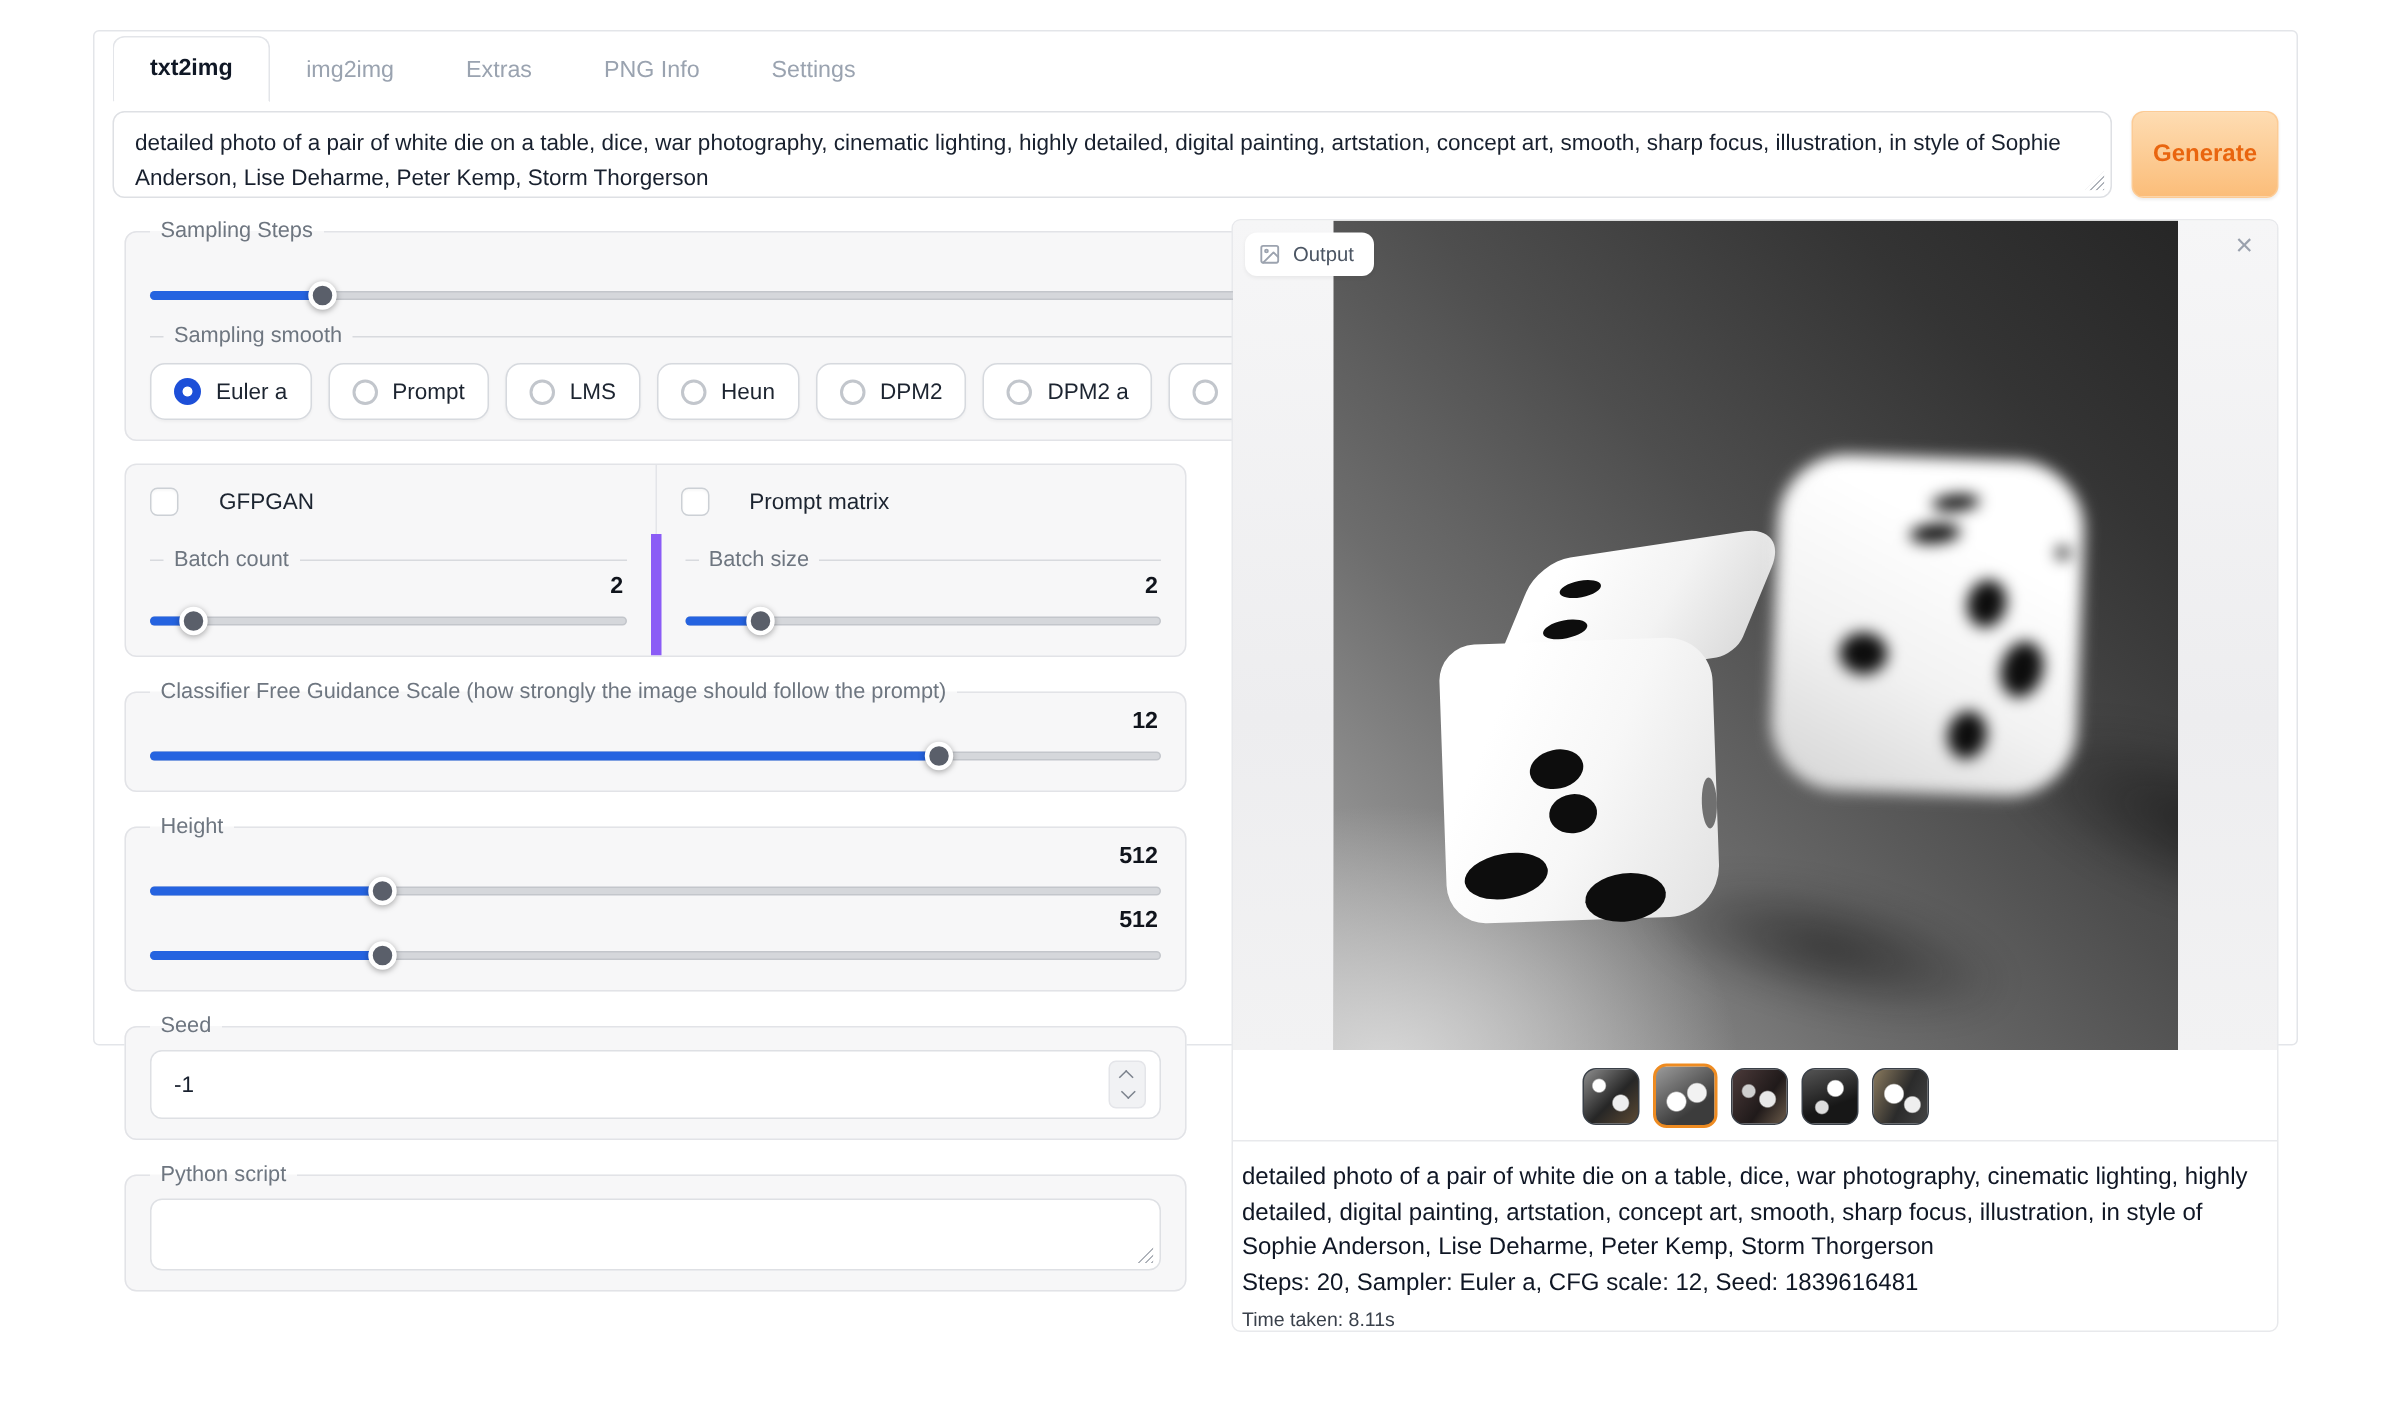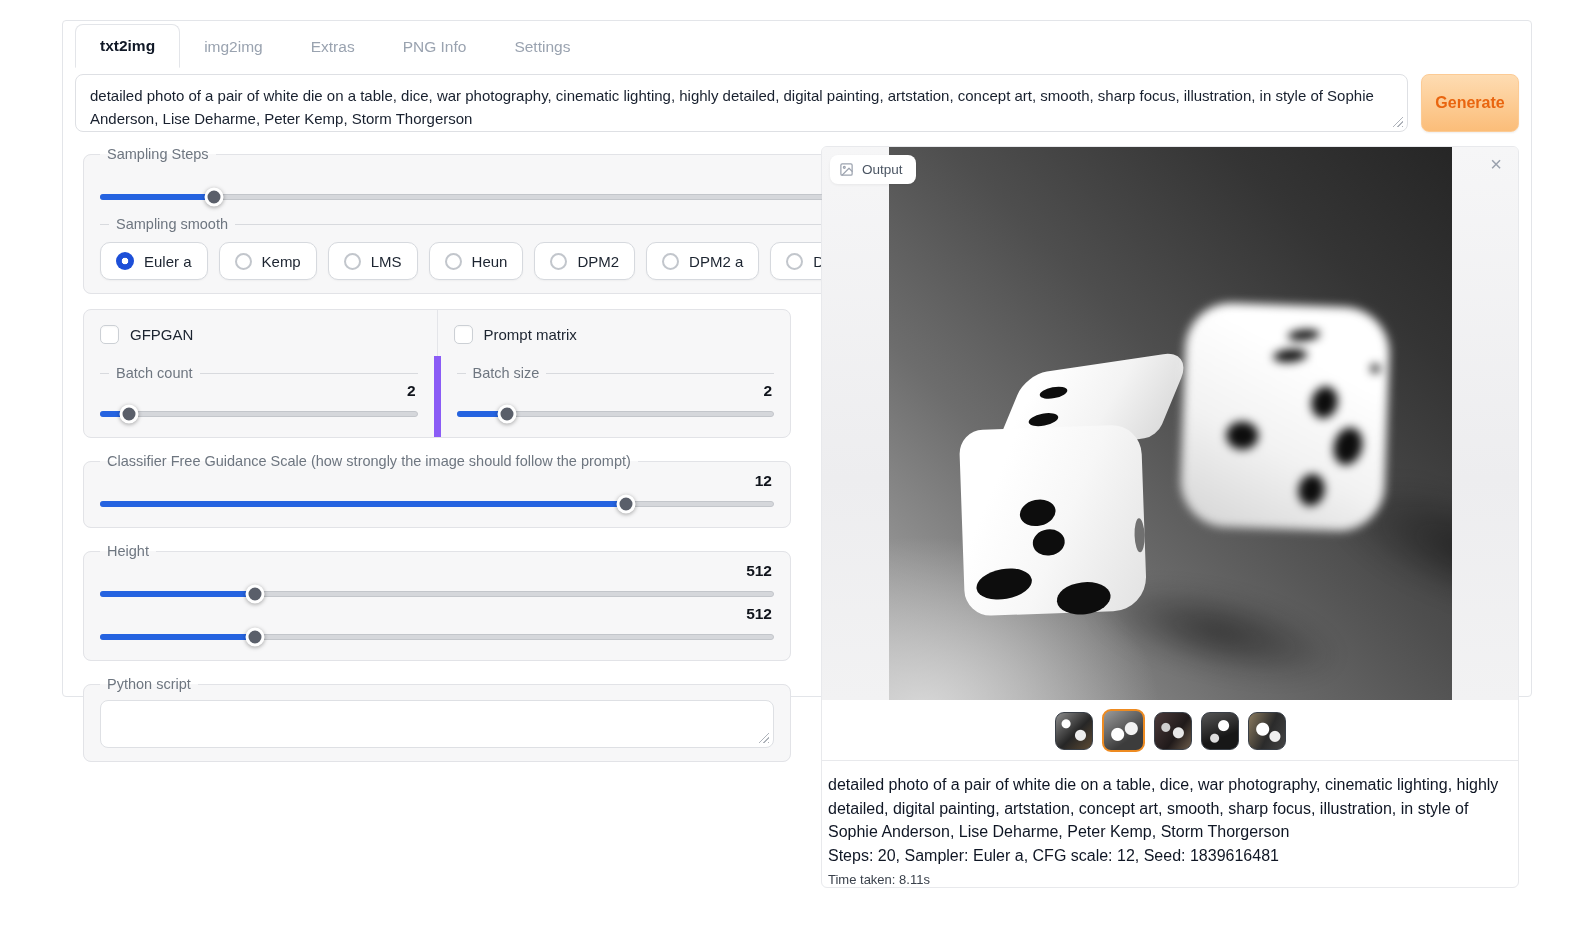--- a/index.html
+++ b/index.html
@@ -54,21 +54,21 @@
   .radio-pill { display:flex; align-items:center; gap:10px; background:#fff; border:1px solid #d6d9de;
                 border-radius:10px; padding:9px 15px; font-size:15px; color:#1c2430; cursor:pointer;
                 box-shadow:0 1px 2px rgba(0,0,0,.04); white-space:nowrap; }
   .radio-circle { width:17px; height:17px; border-radius:50%; border:2px solid #c2c6cc; background:#fff; }
   .radio-pill.selected .radio-circle { border:none;
       background:radial-gradient(circle at 50% 50%, #fff 0 3px, #1d4fd8 3.6px); width:18px; height:18px; }
 
   
   .split-panel { background:#f7f7f8; border:1px solid #e2e3e7; border-radius:8px; overflow:hidden; }
   .split-row { display:flex; }
-  .split-cell { flex:1; padding:15px 16px 12px 16px; display:flex; align-items:center; gap:11px; }
+  .split-cell { flex:1; padding:15px 16px 12px 16px; display:flex; align-items:center; gap:27px; }
   .split-cell + .split-cell { border-left:1px solid #e4e5e9; }
   .checkbox { width:19px; height:19px; border-radius:5px; border:1px solid #ccd0d5; background:#fff;
               box-shadow:inset 0 1px 2px rgba(0,0,0,.04); cursor:pointer; }
   .check-label { font-size:15px; color:#1c2430; }
   .half { flex:1; padding:0 16px 13px 16px; }
   .half + .half { border-left:7px solid #8b5cf6; }
 
   
   .num-input { background:#fff; border:1px solid #dee0e4; border-radius:8px; height:46px; margin-top:6px;
                display:flex; align-items:center; padding:0 9px 0 15px; font-size:15px; color:#18202e; }
@@ -168,21 +168,21 @@
           <div class="thumb"></div>
         </div>
         <div class="inline-label">Sampling smooth</div>
         <div class="radio-row">
           <div class="radio-pill selected">
             <span class="radio-circle"></span>
             <span>Euler a</span>
           </div>
           <div class="radio-pill">
             <span class="radio-circle"></span>
-            <span>Kemp</span>
+            <span>Prompt</span>
           </div>
           <div class="radio-pill">
             <span class="radio-circle"></span>
             <span>LMS</span>
           </div>
           <div class="radio-pill">
             <span class="radio-circle"></span>
             <span>Heun</span>
           </div>
           <div class="radio-pill">
@@ -256,20 +256,30 @@
           <div class="thumb"></div>
         </div>
         <div class="slider-value">512</div>
         <div class="slider" style="--p:23%">
           <div class="track"></div>
           <div class="fill"></div>
           <div class="thumb"></div>
         </div>
       </fieldset>
 
+      <fieldset class="group">
+        <legend>Seed</legend>
+        <div class="num-input">
+          <span>-1</span>
+          <span class="spinner">
+            <span class="chev up"></span>
+            <span class="chev down"></span>
+          </span>
+        </div>
+      </fieldset>
 
       <fieldset class="group">
         <legend>Python script</legend>
         <div class="textarea">
           <span class="resize-h"></span>
         </div>
       </fieldset>
 
     </div>
 

